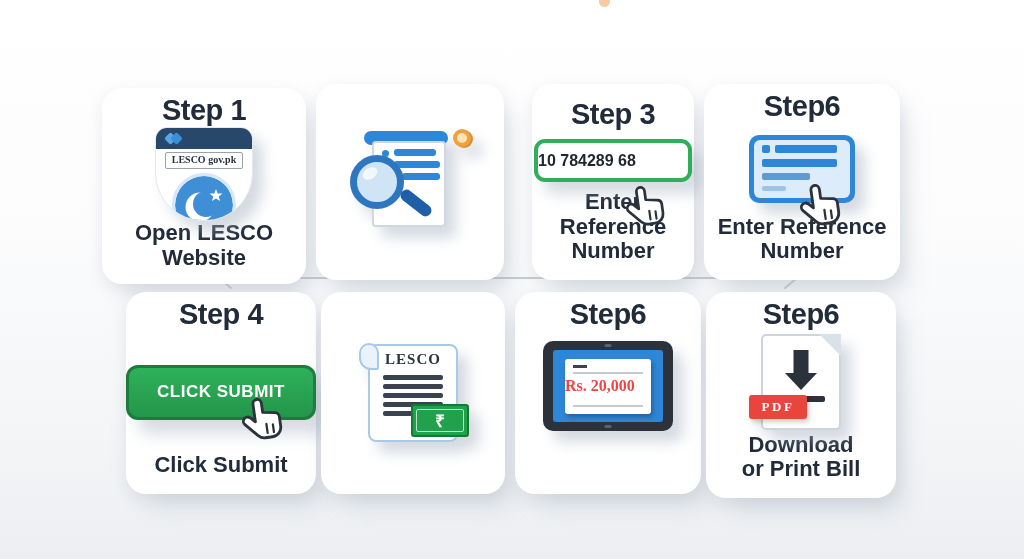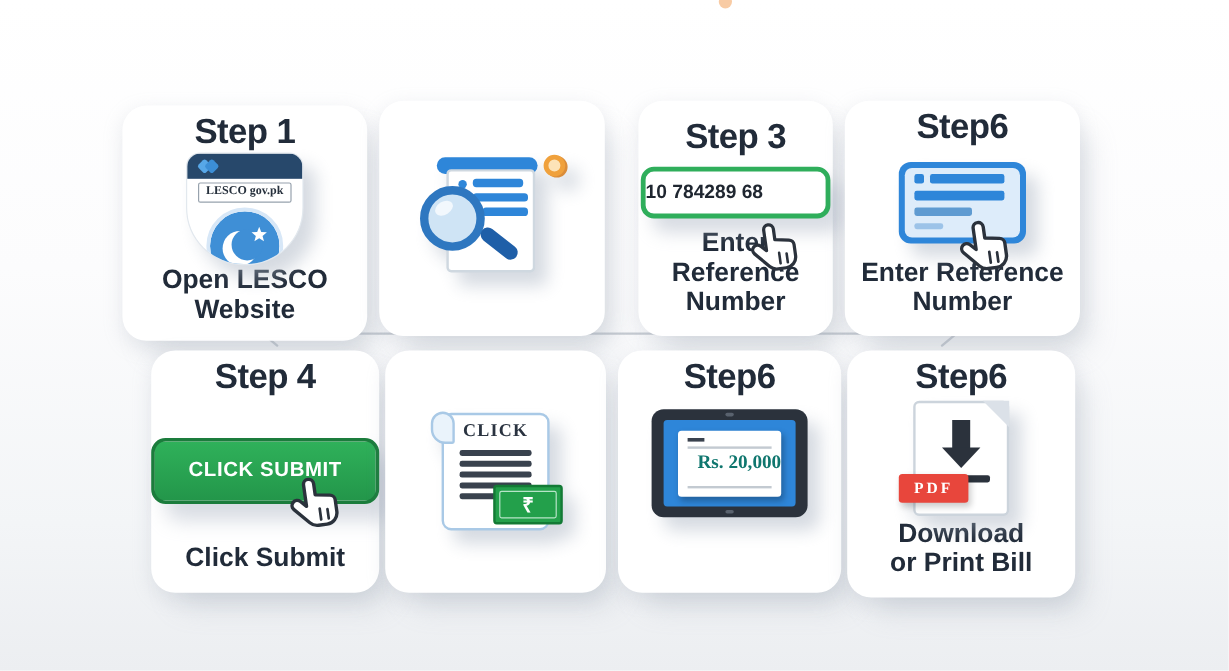--- a/index.html
+++ b/index.html
@@ -85,22 +85,22 @@
   .tablet { position:relative; width:130px; height:90px; background:#2b323c; border-radius:10px;
     display:flex; align-items:center; justify-content:center; }
   .tab-dot { position:absolute; left:50%; transform:translateX(-50%); width:7px; height:3px;
     background:#59626e; border-radius:2px; }
   .screen { width:110px; height:72px; background:#2e86d9; border-radius:3px;
     display:flex; align-items:center; justify-content:center; }
   .receipt { position:relative; width:86px; height:55px; background:#fff; border-radius:3px;
     box-shadow:2px 3px 5px rgba(0,0,0,.28); }
   .rc-dash { position:absolute; top:6px; left:8px; width:14px; height:3px; background:#3a424e; }
   .rc-line { position:absolute; left:8px; width:70px; height:2px; background:#c3cad1; }
-  .rc-amount { position:absolute; top:18px; left:0; right:0; text-align:right;
-    font-size:16px; font-weight:bold; color:#0f766e; }
+  .rc-amount { position:absolute; top:18px; left:0; right:0; text-align:left;
+    font-size:16px; font-weight:bold; color:#ef4444; }
 
   
   .pdf-page { position:relative; width:80px; height:96px; background:#fff; border:2px solid #ccd4dc; border-radius:5px; }
   .fold { position:absolute; top:-2px; right:-2px; width:0; height:0; border-style:solid;
     border-width:0 0 22px 22px; border-color:transparent transparent transparent #dbe1e8;
     transform:rotate(90deg); transform-origin:center; }
   .dl-stem { position:absolute; top:14px; left:50%; transform:translateX(-50%); width:15px; height:24px; background:#2b323c; }
   .dl-head { position:absolute; top:37px; left:50%; transform:translateX(-50%); width:0; height:0;
     border-left:16px solid transparent; border-right:16px solid transparent; border-top:17px solid #2b323c; }
   .dl-bar { position:absolute; top:60px; left:50%; transform:translateX(-50%); width:48px; height:6px;
@@ -205,21 +205,21 @@
         <path d="M18.5 20.5v6.5M23 21.5v5.5" stroke="#2b323c" stroke-width="1.6" fill="none" stroke-linecap="round"></path>
       </svg>
     </div>
     <div class="caption">Click Submit</div>
   </div>
 
   <div class="card" style="left:321px; top:292px; width:184px; height:202px;">
     <div class="iconzone">
       <div class="bill-doc shadowed">
         <span class="bill-curl"></span>
-        <div class="bill-title">CLICK</div>
+        <div class="bill-title">LESCO</div>
         <span class="bill-bar" style="top:29px;"></span>
         <span class="bill-bar" style="top:38px;"></span>
         <span class="bill-bar" style="top:47px;"></span>
         <span class="bill-bar" style="top:56px;"></span>
         <span class="bill-bar" style="top:65px; width:40px;"></span>
         <div class="money">
           <span class="money-inner"></span>
           <span class="money-sym">₹</span>
         </div>
       </div>

